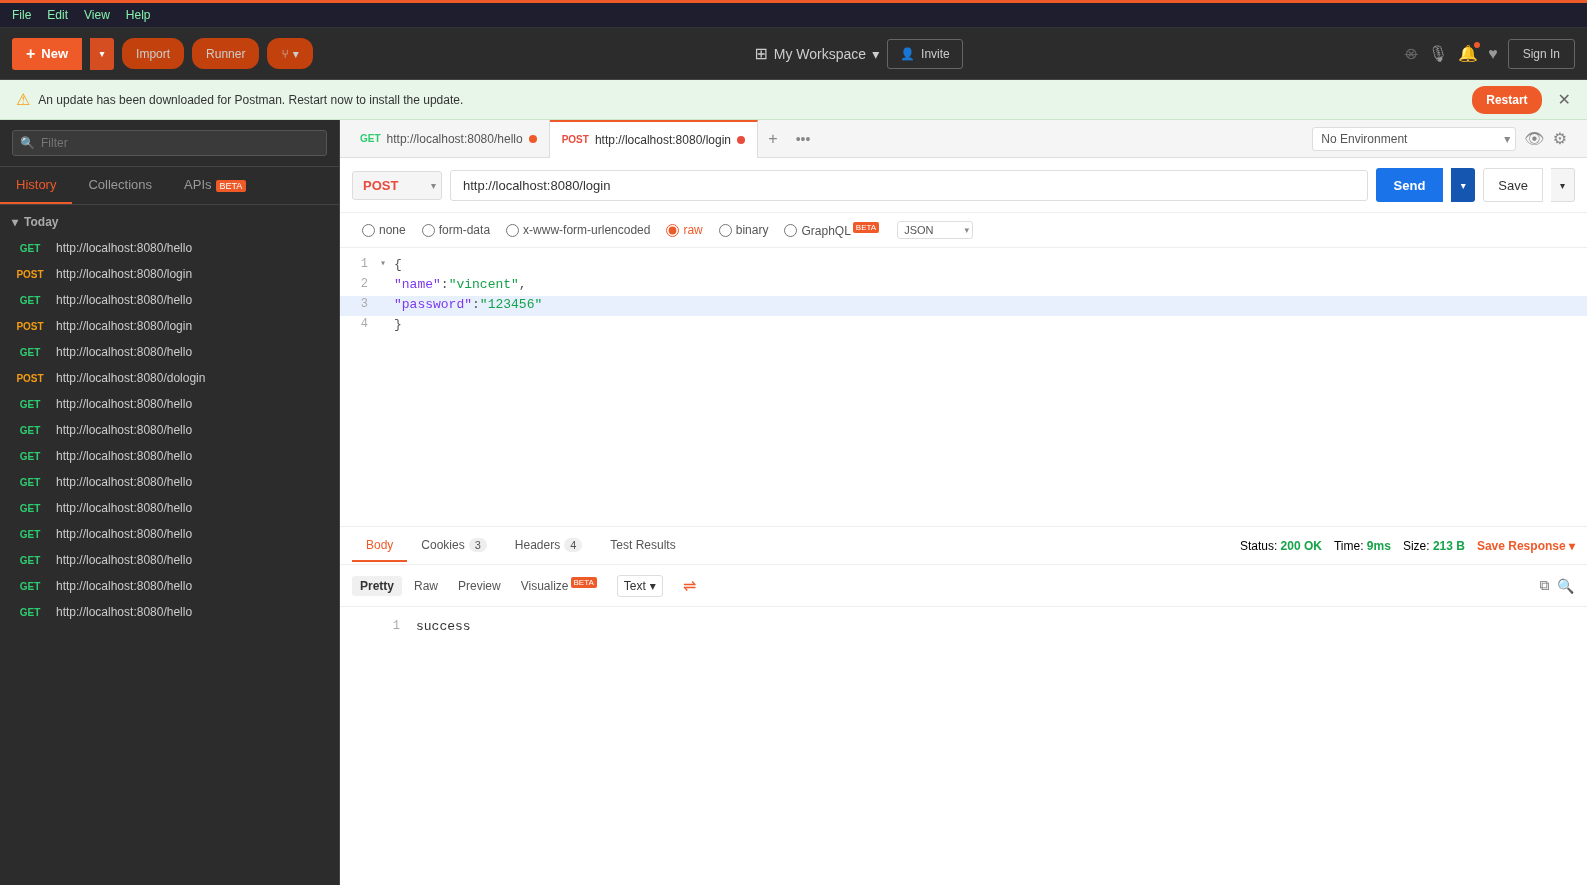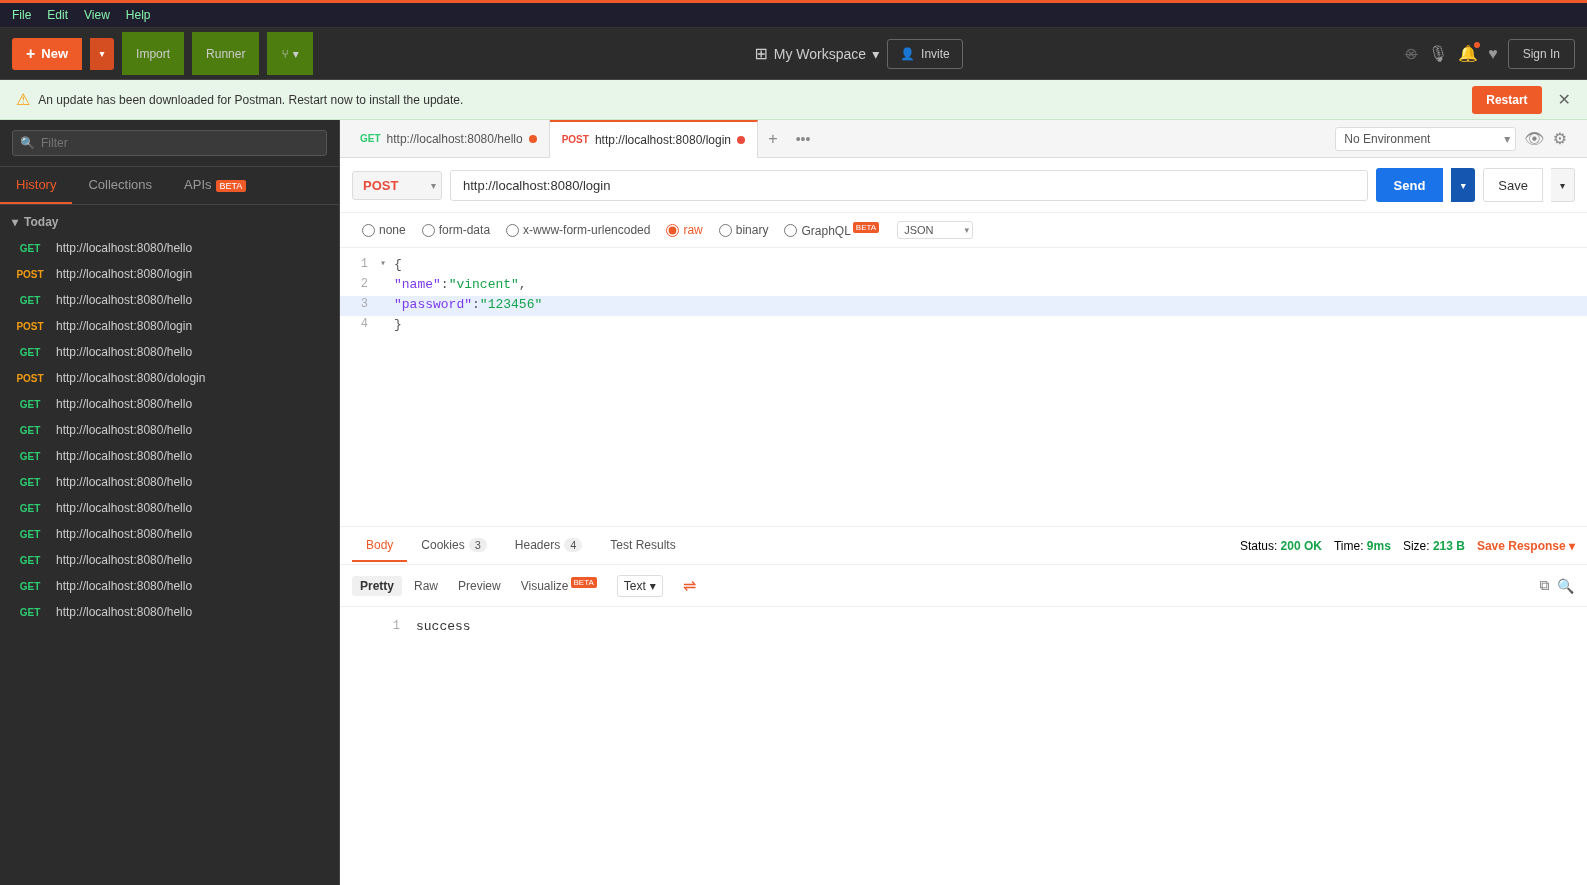--- a/index.html
+++ b/index.html
@@ -53,25 +53,25 @@
       border-radius: 0 3px 3px 0;
       height: 32px;
       width: 24px;
       font-size: 10px;
       cursor: pointer;
       display: flex;
       align-items: center;
       justify-content: center;
     }
     .btn-gray {
-      background: #4d7c0f;
+      background: #c2410c;
       color: #ccc;
       border: none;
-      border-radius: 0;
-      height: 43px;
+      border-radius: 12px;
+      height: 31px;
       padding: 0 14px;
       font-size: 12px;
       cursor: pointer;
     }
     .toolbar-center {
       flex: 1;
       display: flex;
       justify-content: center;
       align-items: center;
       gap: 8px;
@@ -142,21 +142,21 @@
       padding: 0 16px;
       gap: 8px;
       border-bottom: 1px solid #c8e6c9;
     }
     #update-banner .banner-icon { color: #f59e0b; font-size: 16px; }
     #update-banner .banner-text { flex: 1; color: #333; font-size: 12px; }
     .restart-btn {
       background: #ef5a29;
       color: #fff;
       border: none;
-      border-radius: 3px;
+      border-radius: 13px;
       height: 28px;
       padding: 0 14px;
       font-size: 12px;
       cursor: pointer;
       font-weight: 600;
     }
     .close-x { color: #666; font-size: 16px; cursor: pointer; margin-left: 8px; }
 
     
     #main {
@@ -356,21 +356,21 @@
     .env-select {
       background: #fff;
       border: 1px solid #ddd;
       border-radius: 3px;
       padding: 4px 28px 4px 8px;
       font-size: 12px;
       color: #555;
       cursor: pointer;
       appearance: none;
       -webkit-appearance: none;
-      width: 181px;
+      width: 204px;
     }
     .env-icon { color: #888; font-size: 16px; cursor: pointer; }
 
     
     #url-bar {
       display: flex;
       align-items: center;
       padding: 10px 12px;
       gap: 8px;
       border-bottom: 1px solid #eee;

